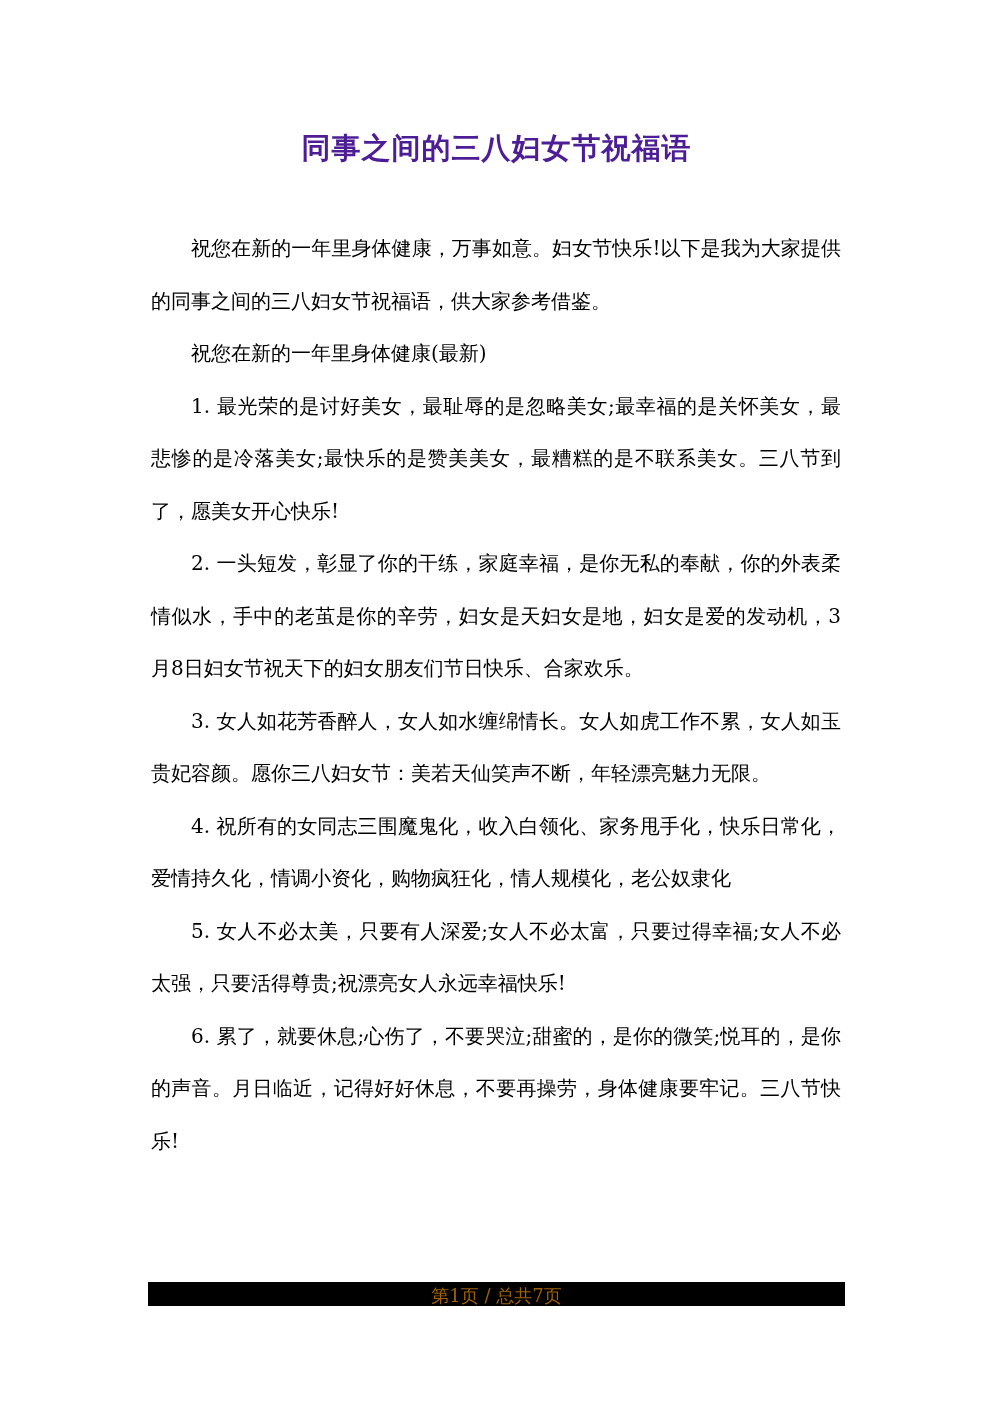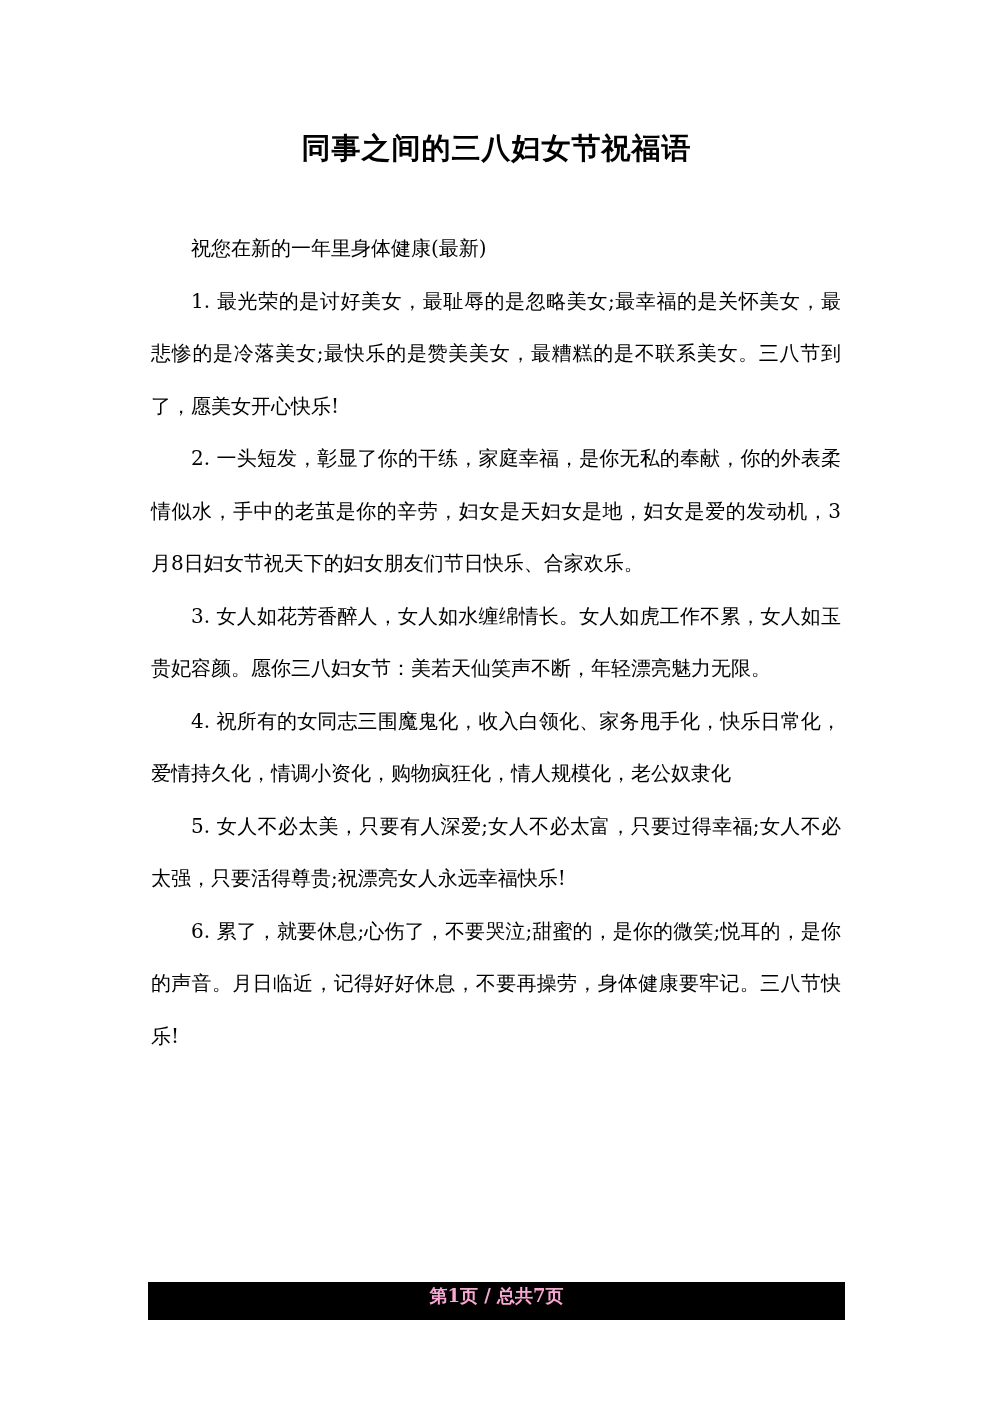--- a/index.html
+++ b/index.html
@@ -23,21 +23,21 @@
     .title {
       position: absolute;
       left: 0;
       top: 128px;
       width: 993px;
       text-align: center;
       font-family: "DejaVu Sans", "Liberation Sans", sans-serif;
       font-weight: bold;
       font-size: 29px;
       letter-spacing: 1px;
-      color: #000000;
+      color: #4c1d95;
       line-height: 40px;
     }
     .body {
       position: absolute;
       left: 151px;
       top: 222px;
       width: 690px;
       font-size: 20px;
       line-height: 52.5px;
     }
@@ -48,38 +48,38 @@
       word-break: break-all;
     }
     .para + .para {
       margin-top: 0;
     }
     .footer-bar {
       position: absolute;
       left: 148px;
       top: 1282px;
       width: 697px;
-      height: 38px;
+      height: 24px;
       background: #000000;
-      color: #f9a8d4;
+      color: #a16207;
       text-align: center;
       font-family: "DejaVu Serif", "Liberation Serif", serif;
       font-size: 18px;
       line-height: 28px;
-      font-weight: bold;
     }
     .footer-bar span { white-space: pre; }
   </style>
 </head>
 <body>
 
 <div class="page">
   <div class="title">同事之间的三八妇女节祝福语</div>
 
   <div class="body">
+    <p class="para">祝您在新的一年里身体健康，万事如意。妇女节快乐!以下是我为大家提供的同事之间的三八妇女节祝福语，供大家参考借鉴。</p>
     <p class="para">祝您在新的一年里身体健康(最新)</p>
     <p class="para">1. 最光荣的是讨好美女，最耻辱的是忽略美女;最幸福的是关怀美女，最悲惨的是冷落美女;最快乐的是赞美美女，最糟糕的是不联系美女。三八节到了，愿美女开心快乐!</p>
     <p class="para">2. 一头短发，彰显了你的干练，家庭幸福，是你无私的奉献，你的外表柔情似水，手中的老茧是你的辛劳，妇女是天妇女是地，妇女是爱的发动机，3月8日妇女节祝天下的妇女朋友们节日快乐、合家欢乐。</p>
     <p class="para">3. 女人如花芳香醉人，女人如水缠绵情长。女人如虎工作不累，女人如玉贵妃容颜。愿你三八妇女节：美若天仙笑声不断，年轻漂亮魅力无限。</p>
     <p class="para">4. 祝所有的女同志三围魔鬼化，收入白领化、家务甩手化，快乐日常化，爱情持久化，情调小资化，购物疯狂化，情人规模化，老公奴隶化</p>
     <p class="para">5. 女人不必太美，只要有人深爱;女人不必太富，只要过得幸福;女人不必太强，只要活得尊贵;祝漂亮女人永远幸福快乐!</p>
     <p class="para">6. 累了，就要休息;心伤了，不要哭泣;甜蜜的，是你的微笑;悦耳的，是你的声音。月日临近，记得好好休息，不要再操劳，身体健康要牢记。三八节快乐!</p>
   </div>
 
   <div class="footer-bar">

